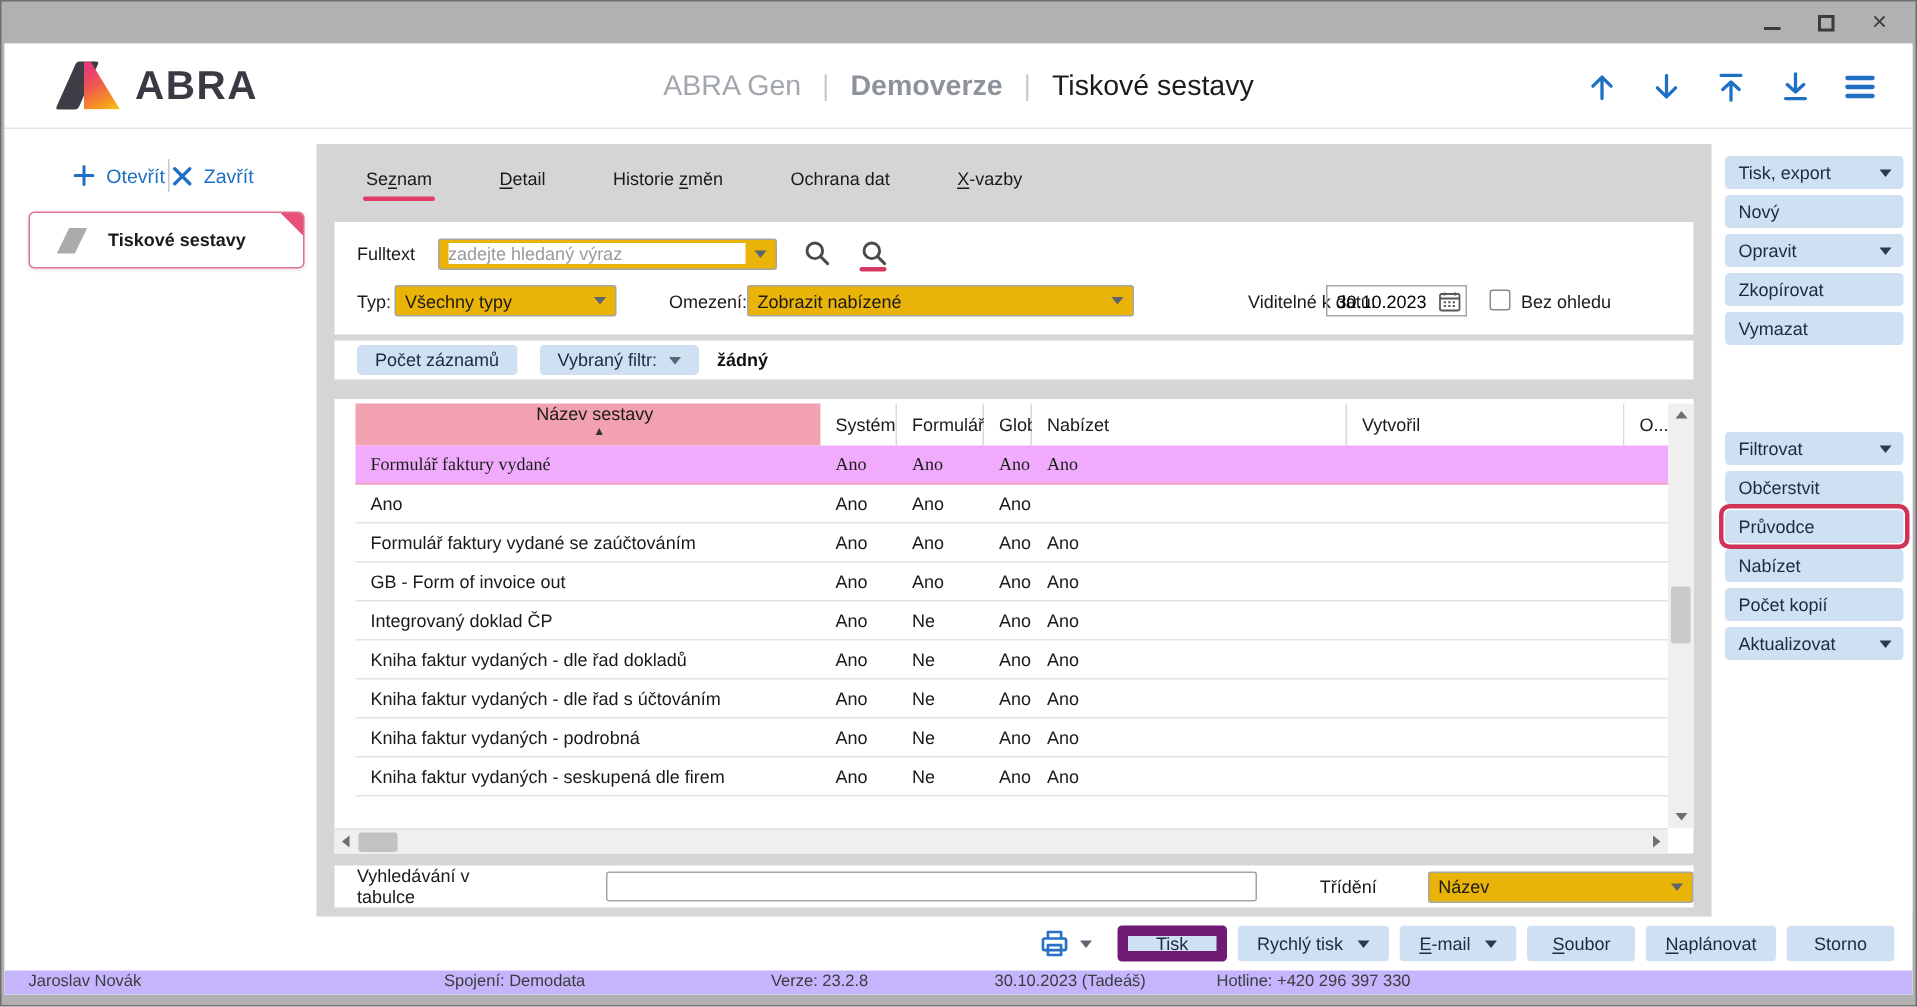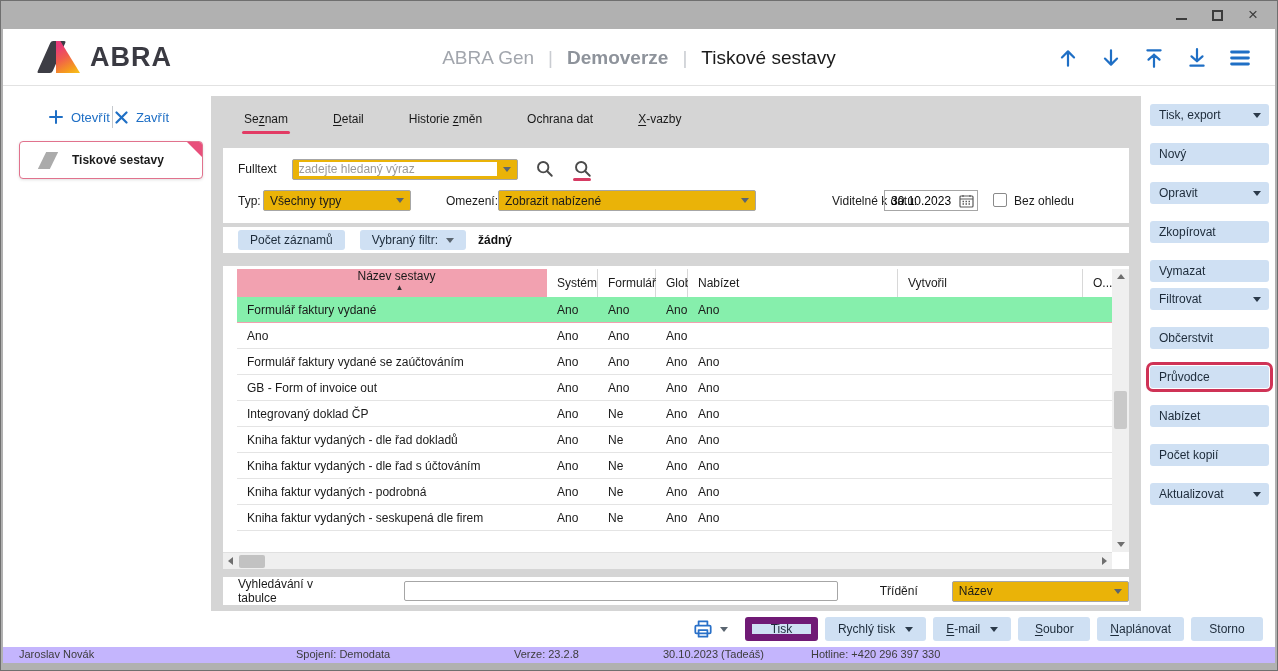--- a/index.html
+++ b/index.html
@@ -83,21 +83,21 @@
 
   
   .table-panel { top:170px; height:303px; }
   .tgrid { display:grid; grid-template-columns:310px 51px 58px 32px 210px 185px 1fr; }
   .thead { position:absolute; top:3px; left:14px; right:17px; height:28px; }
   .th { display:flex; align-items:center; font-size:12px; color:#1a1a1a; padding-left:10px; border-right:1px solid #d8d8d8; cursor:pointer; background:#fff; }
   .th.sorted { background:#f2a1b0; border-right:1px solid #f2a1b0;flex-direction:column; }
   .sort-arrow { font-size:8px; margin-left:6px; color:#333; }
   .tbody { position:absolute; top:31px; left:14px; right:17px; }
   .trow { height:26px; border-bottom:1px solid #e4e4e4; cursor:pointer; }
-  .trow.selected { background:#86efac; border-bottom:1px solid #f1a0b0; }
+  .trow.selected { background:#f0abfc; border-bottom:1px solid #f1a0b0;font-family:Liberation Serif, serif; }
   .tc { display:flex; align-items:center; font-size:12px; color:#1a1a1a; padding-left:10px; white-space:nowrap; overflow:hidden; }
 
   
   .vscroll { position:absolute; top:3px; right:0; width:17px; bottom:17px; background:#efefef; }
   .vscroll .sb-up { position:absolute; top:0; left:0; right:0; height:15px; display:flex; align-items:center; justify-content:center; cursor:pointer; }
   .vscroll .sb-down { position:absolute; bottom:0; left:0; right:0; height:15px; display:flex; align-items:center; justify-content:center; cursor:pointer; }
   .vthumb { position:absolute; top:122px; left:2px; width:13px; height:38px; background:#c9c9c9; border-radius:2px; cursor:pointer; }
   .tri-up { width:0;height:0;border-left:4px solid transparent;border-right:4px solid transparent;border-bottom:5px solid #6f6f6f; }
   .tri-down { width:0;height:0;border-left:4px solid transparent;border-right:4px solid transparent;border-top:5px solid #6f6f6f; }
   .tri-left { width:0;height:0;border-top:4px solid transparent;border-bottom:4px solid transparent;border-right:5px solid #6f6f6f; }
@@ -109,21 +109,21 @@
 
   
   .search-panel { top:481px; height:28px; display:flex; align-items:center; }
   .sp-label { margin-left:15px; }
   .sp-input { margin-left:58px; width:470px; height:20px; border:1px solid #a6a6a6; border-radius:2px; font-size:12px; padding:0 6px; font-family:"Liberation Sans",sans-serif; outline:none; }
   .sp-sort-label { margin-left:42px; }
   .sp-sort-combo { margin-left:34px; width:190px; }
 
   
   .sidebar-right { position:absolute; top:57px; right:0; width:128px; bottom:52px; background:#fff; }
-  .side-group { position:absolute; left:3px; width:119px; display:flex; flex-direction:column; gap:17px; }
+  .side-group { position:absolute; left:3px; width:119px; display:flex; flex-direction:column; gap:4px; }
   .side-group1 { top:18px; }
   .side-group2 { top:202px; }
   .side-btn { position:relative; height:22px; background:#cfe0f3; border-radius:3px; display:flex; align-items:center; font-size:12px; color:#1d2b3a; padding:0 9px; cursor:pointer; }
   .side-btn .caret { position:absolute; right:8px; border-top-color:#2b3a4a; }
   .side-btn.highlighted { outline:3px solid #cf3356; outline-offset:1px; }
 
   
   .toolbar { position:absolute; left:0; right:2px; bottom:16px; height:36px; background:#fff; display:flex; align-items:center; justify-content:flex-end; gap:7px; padding-right:10px; }
   .print-group { display:flex; align-items:center; gap:6px; margin-right:10px; cursor:pointer; }
   .tb-btn { height:24px; min-width:72px; background:#cfe0f3; border:1px solid transparent; border-radius:3px; display:flex; align-items:center; justify-content:center; gap:10px; font-size:12px; color:#1d2b3a; padding:0 12px; cursor:pointer; }

